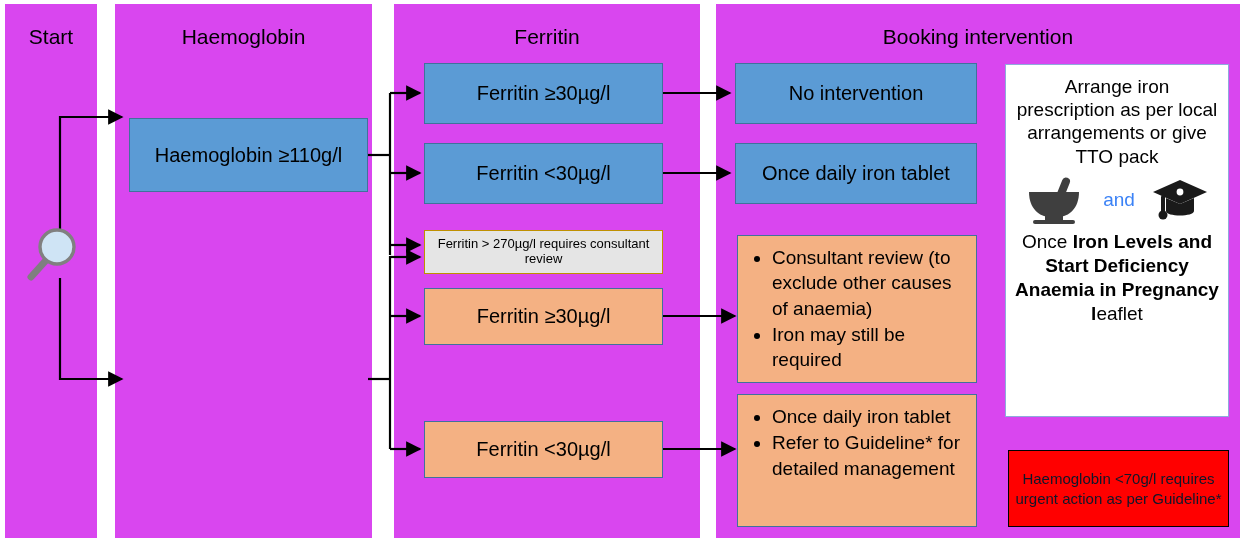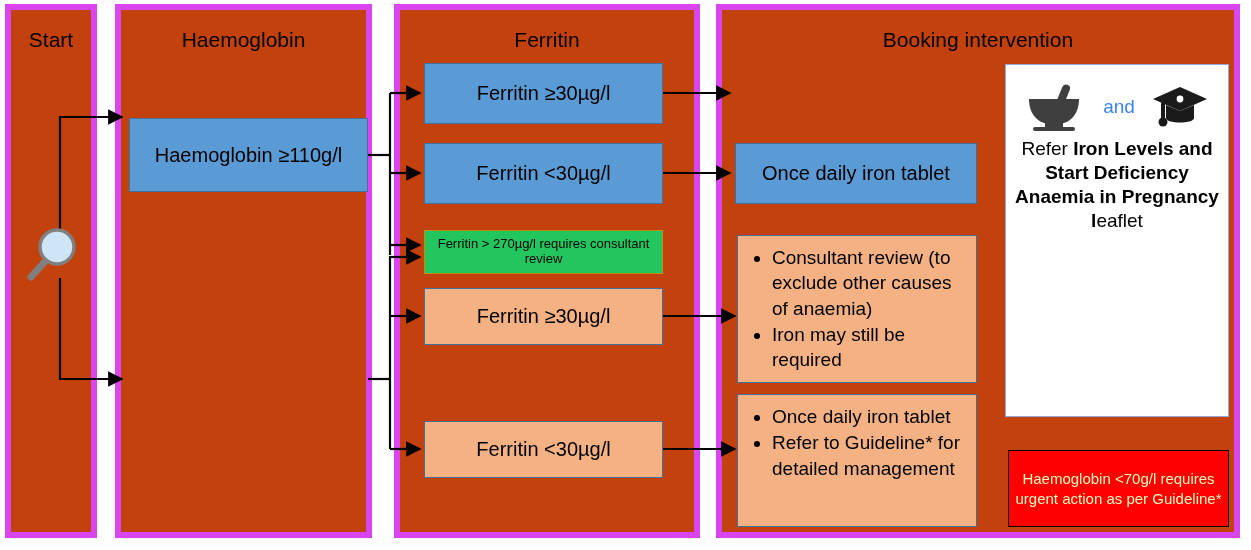--- a/index.html
+++ b/index.html
@@ -12,22 +12,22 @@
     width: 1251px;
     height: 550px;
     background: #ffffff;
     font-family: "Liberation Sans", sans-serif;
     overflow: hidden;
   }
 
   
   .lane {
     position: absolute;
-    background: #c2410c;
-    border: 6px solid #d946ef;
+    background: #d946ef;
+    border: 3px solid #d946ef;
     box-sizing: border-box;
   }
   .lane-title {
     position: absolute;
     top: 18px;
     left: 0;
     width: 100%;
     text-align: center;
     font-size: 21px;
     color: #000000;
@@ -43,21 +43,21 @@
     align-items: center;
     justify-content: center;
     text-align: center;
     color: #000000;
     font-size: 20px;
     line-height: 1.15;
     padding: 2px 6px;
   }
   .box.blue   { background: #5b9bd5; }
   .box.orange { background: #f4b183; }
-  .box.amber  { background: #22c55e; border-color: #bf9000; font-size: 13px; }
+  .box.amber  { background: #e5e5e5; border-color: #bf9000; font-size: 13px; }
 
   .box.bullets {
     display: block;
     text-align: left;
     padding: 8px 10px 8px 8px;
   }
   .bullet-list {
     margin: 0;
     padding-left: 26px;
     font-size: 19px;
@@ -96,21 +96,21 @@
     line-height: 1.26;
     color: #000000;
   }
   .info-foot b { font-weight: bold; }
 
   .red-note {
     position: absolute;
     box-sizing: border-box;
     background: #ff0000;
     border: 1px solid #000000;
-    color: #fef9c3;
+    color: #0f172a;
     font-size: 15px;
     line-height: 1.3;
     text-align: center;
     display: flex;
     align-items: center;
     justify-content: center;
     padding: 4px 6px;
   }
 
   .u { }
@@ -201,59 +201,61 @@
   <div class="box blue" style="left:424px; top:63px; width:239px; height:61px;">Ferritin ≥30µg/l</div>
 
   <div class="box blue" style="left:424px; top:143px; width:239px; height:61px;">Ferritin &lt;30µg/l</div>
 
   <div class="box amber" style="left:424px; top:230px; width:239px; height:44px;">Ferritin &gt; 270µg/l requires consultant review</div>
 
   <div class="box orange" style="left:424px; top:288px; width:239px; height:57px;">Ferritin ≥30µg/l</div>
 
   <div class="box orange" style="left:424px; top:421px; width:239px; height:57px;">Ferritin &lt;30µg/l</div>
 
+  <div class="box blue" style="left:735px; top:63px; width:242px; height:61px;">No intervention</div>
 
   <div class="box blue" style="left:735px; top:143px; width:242px; height:61px;">Once daily iron tablet</div>
 
   <div class="box orange bullets" style="left:737px; top:235px; width:240px; height:148px;">
     <ul class="bullet-list">
       <li>Consultant review (to exclude other causes of anaemia)</li>
       <li><span>Iron </span><span class="u">may</span><span> still be required</span></li>
     </ul>
   </div>
 
   <div class="box orange bullets" style="left:737px; top:394px; width:240px; height:133px;">
     <ul class="bullet-list">
       <li>Once daily iron tablet</li>
       <li>Refer to Guideline* for detailed management</li>
     </ul>
   </div>
 
   <div class="info-panel" style="left:1005px; top:64px; width:224px; height:353px;">
 
+    <div class="info-head">Arrange iron prescription as per local arrangements or give TTO pack</div>
 
     <div class="icon-row">
       <svg width="62" height="48" viewBox="0 0 62 48" xmlns="http://www.w3.org/2000/svg">
         <rect x="34" y="1" width="8" height="24" rx="4" fill="#3f3f3f" transform="rotate(22 38 13)"></rect>
         <path d="M4 16 H54 C54 32 44 41 33 41 H25 C14 41 4 32 4 16 Z" fill="#3f3f3f"></path>
         <rect x="20" y="40" width="18" height="6" fill="#3f3f3f"></rect>
         <rect x="8" y="44" width="42" height="4" rx="2" fill="#3f3f3f"></rect>
       </svg>
 
       <span class="and-word">and</span>
 
       <svg width="58" height="44" viewBox="0 0 58 44" xmlns="http://www.w3.org/2000/svg">
         <path d="M29 2 L56 14 L29 26 L2 14 Z" fill="#1a1a1a"></path>
         <circle cx="29" cy="14" r="3.4" fill="#ffffff"></circle>
         <path d="M15 20 L15 33 C15 39 43 39 43 33 L43 20 L29 26 Z" fill="#1a1a1a"></path>
         <rect x="10" y="17" width="4" height="18" rx="2" fill="#1a1a1a"></rect>
         <circle cx="12" cy="37" r="4.5" fill="#1a1a1a"></circle>
       </svg>
     </div>
 
-    <div class="info-foot"><span>Refer </span><b>Iron Levels and Start Deficiency Anaemia in Pregnancy l</b><span>eaflet</span></div>
+    <div class="info-foot"><span>Once </span><b>Iron Levels and Start Deficiency Anaemia in Pregnancy l</b><span>eaflet</span></div>
   </div>
 
   <div class="red-note" style="left:1008px; top:450px; width:221px; height:77px;">
     <div><span>Haemoglobin &lt;70g/l requires </span><span class="u">urgent</span><span> action as per Guideline*</span></div>
   </div>
 
 </div>
 
 </body></html>

